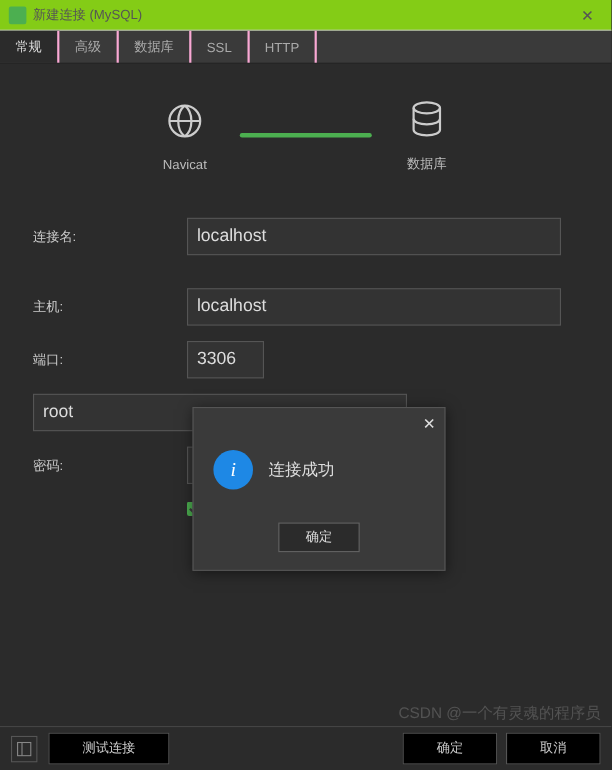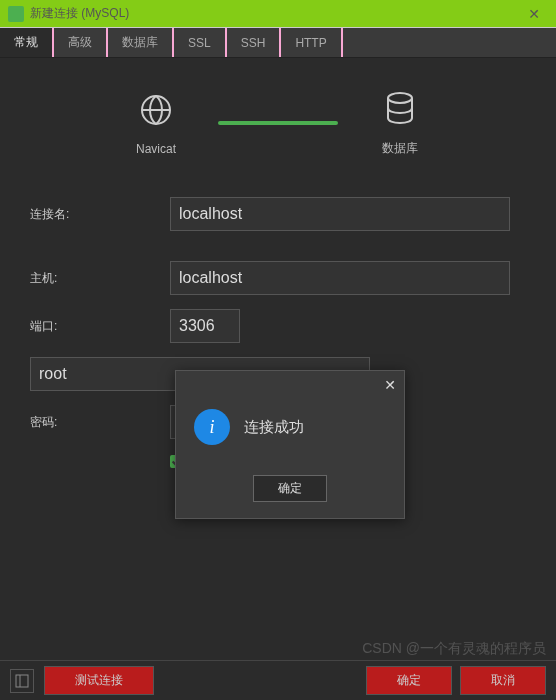--- a/index.html
+++ b/index.html
@@ -5,21 +5,21 @@
 * { box-sizing: border-box; margin: 0; padding: 0; font-family: "Microsoft YaHei", Arial, sans-serif; }
 body { background: #2b2b2b; width: 556px; height: 700px; overflow: hidden; position: relative; }
 .titlebar { height: 28px; background: #84cc16; display: flex; align-items: center; padding: 0 8px; border-bottom: 1px solid #ccc; }
 .titlebar .app-icon { width: 16px; height: 16px; background: #4caf50; margin-right: 6px; border-radius: 2px; }
 .titlebar .title { flex: 1; font-size: 12px; color: #555; }
 .titlebar .close { font-size: 14px; color: #555; cursor: pointer; padding: 0 8px; }
 .tabs { display: flex; background: #3a3a3a; height: 30px; border-bottom: 1px solid #222; }
 .tab { padding: 0 14px; font-size: 12px; color: #aaa; display: flex; align-items: center; cursor: pointer; border-right: 2px solid #f9a8d4; text-align: center; }
 .tab.active { background: #2b2b2b; color: #ddd; }
 .content { padding: 30px 20px 20px 20px; color: #ccc; }
-.diagram { display: flex; justify-content: center; align-items: center; gap: 42px; margin-bottom: 40px; }
+.diagram { display: flex; justify-content: center; align-items: center; gap: 30px; margin-bottom: 40px; }
 .node { display: flex; flex-direction: column; align-items: center; gap: 8px; }
 .node-label { font-size: 12px; color: #bbb; }
 .connector { width: 120px; height: 4px; background: #4caf50; border-radius: 2px; }
 .navicat-icon svg, .db-icon svg { width: 40px; height: 40px; }
 .form { padding: 0 10px; }
 .row { display: flex; align-items: center; margin-bottom: 14px; }
 .row label { width: 140px; font-size: 12px; color: #ccc; }
 .row input[type=text], .row input[type=password] { background: #333; border: 1px solid #555; color: #ddd; height: 23px; padding: 16px 8px; font-size: 16px; }
 .row .wide { width: 340px; }
 .row .short { width: 70px; }
@@ -32,39 +32,38 @@
 .popup-head { display: flex; justify-content: flex-end; padding: 6px 8px; }
 .popup-close { color: #ddd; font-size: 14px; cursor: pointer; }
 .popup-body { display: flex; align-items: center; gap: 14px; padding: 10px 18px 20px 18px; }
 .info-icon { width: 36px; height: 36px; border-radius: 50%; background: #1e88e5; color: #fff; display: flex; align-items: center; justify-content: center; font-size: 18px; font-family: Georgia, serif; font-style: italic; }
 .popup-msg { font-size: 15px; color: #ddd; text-align: center; }
 .popup-foot { display: flex; justify-content: center; padding: 10px 0 16px 0; }
 .popup-btn { background: #2b2b2b; border: 1px solid #666; color: #ddd; font-size: 12px; padding: 4px 24px; cursor: pointer; }
 .footer { position: absolute; bottom: 0; left: 0; right: 0; height: 40px; border-top: 1px solid #444; display: flex; align-items: center; padding: 0 10px; gap: 10px; background: #2b2b2b; }
 .footer-icon { width: 24px; height: 24px; border: 1px solid #555; display: flex; align-items: center; justify-content: center; cursor: pointer; }
 .footer-icon svg { width: 14px; height: 14px; stroke: #888; }
-.footer-btn { background: #b91c1c; border: 1px solid #555; color: #ccc; font-size: 12px; padding: 5px 30px; cursor: pointer; }
+.footer-btn { background: #000000; border: 1px solid #555; color: #ccc; font-size: 12px; padding: 5px 30px; cursor: pointer; }
 .footer-right { margin-left: auto; display: flex; gap: 8px; }
 .watermark { position: absolute; right: 10px; bottom: 42px; color: rgba(200,200,200,0.25); font-size: 14px; pointer-events: none; }
 </style>
 </head>
 <body>
 
 <div class="titlebar">
   <div class="app-icon"></div>
   <div class="title">新建连接 (MySQL)</div>
   <div class="close">✕</div>
 </div>
 
 <div class="tabs">
   <div class="tab active">常规</div>
   <div class="tab">高级</div>
   <div class="tab">数据库</div>
   <div class="tab">SSL</div>
-  <div class="tab">SSH</div>
   <div class="tab">HTTP</div>
 </div>
 
 <div class="content">
   <div class="diagram">
     <div class="node">
       <div class="navicat-icon">
         <svg viewBox="0 0 40 40">
             <circle cx="20" cy="20" r="14" fill="none" stroke="#ccc" stroke-width="2"></circle>
             <path d="M20 6 C28 12 28 28 20 34 M20 6 C12 12 12 28 20 34 M6 20 L34 20" fill="none" stroke="#ccc" stroke-width="2"></path>

